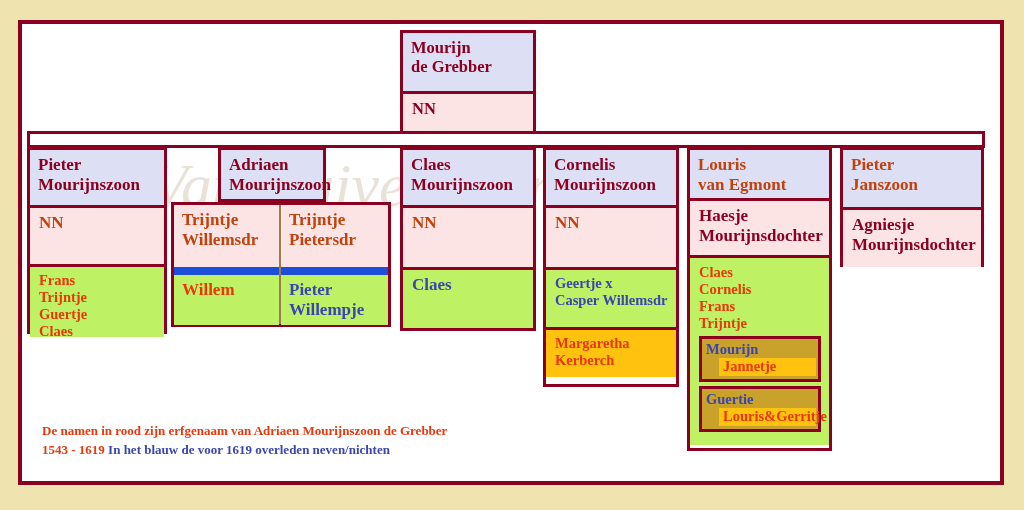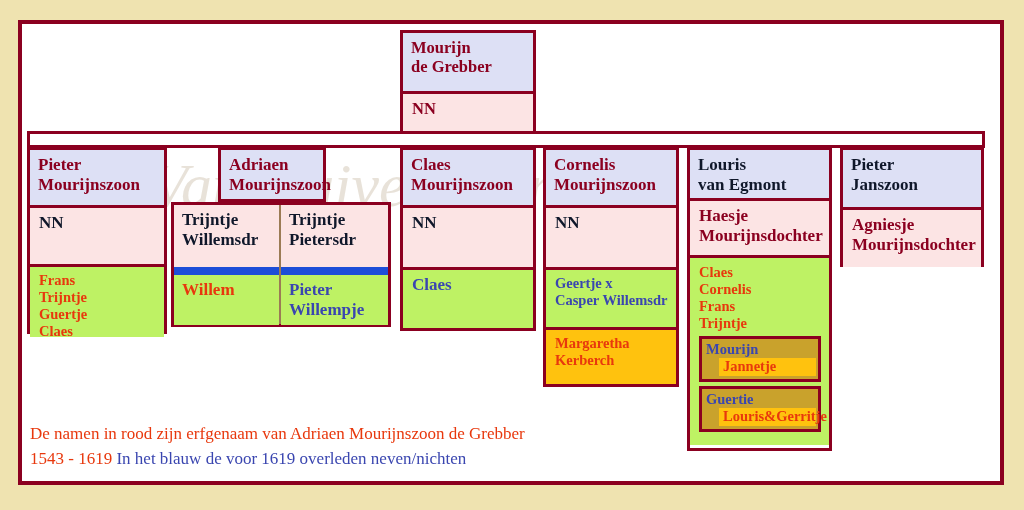--- a/index.html
+++ b/index.html
@@ -65,21 +65,21 @@
   }
   .cell-husband { background: #DDE0F5; }
   .cell-wife    { background: #FCE4E4; }
   .cell-kids    { background: #bef264; }
   .cell-kids-alt{ background: #FFC20E; }
 
   .divider { border-top: 3px solid #8B0020; padding-left: 9px; }
 
   
   .t-maroon { color: #8B0020; }
-  .t-green  { color: #0f172a; }
+  .t-green  { color: #c2410c; }
   .t-blue   { color: #3A46B0; }
   .t-red    { color: #E8380D; }
 
   .fs14 { font-size: 14.5px; }
   .fs15 { font-size: 17px; }
   .fs16 { font-size: 16.5px; }
 
   
   #root-box { left: 400px; top: 30px; width: 136px; height: 102px; }
   #root-box .cell-husband { height: 58px; }
@@ -125,21 +125,21 @@
   #col3 { left: 400px; top: 147px; width: 136px; height: 184px; }
   #col3 .cell-husband { height: 55px; }
   #col3 .cell-wife    { height: 62px; }
   #col3 .cell-kids    { height: 61px; }
 
   
   #col4 { left: 543px; top: 147px; width: 136px; height: 240px; }
   #col4 .cell-husband { height: 55px; }
   #col4 .cell-wife    { height: 62px; }
   #col4 .cell-kids    { height: 60px; }
-  #col4 .cell-kids-alt{ height: 57px; }
+  #col4 .cell-kids-alt{ height: 50px; }
 
   
   #col5 { left: 687px; top: 147px; width: 145px; height: 304px; }
   #col5 .cell-husband { height: 48px; }
   #col5 .cell-wife    { height: 57px; }
   #col5 .cell-kids    { height: 190px; position: relative; padding-top: 6px; }
 
   .nested {
     box-sizing: border-box;
     border: 3px solid #8B0020;
@@ -154,25 +154,25 @@
   }
 
   
   #col6 { left: 840px; top: 147px; width: 144px; height: 120px; }
   #col6 .cell-husband { height: 57px; }
   #col6 .cell-wife    { height: 60px; }
 
   
   #caption {
     position: absolute;
-    left: 30px;
+    left: 42px;
     top: 422px;
     width: 680px;
-    font-size: 17px;
-    font-weight: normal;
+    font-size: 13px;
+    font-weight: bold;
     line-height: 1.45;
   }
   #caption .line { white-space: nowrap; }
 </style>
 </head>
 <body>
 
 <div id="canvas">
 
   <div id="outer-frame"></div>

